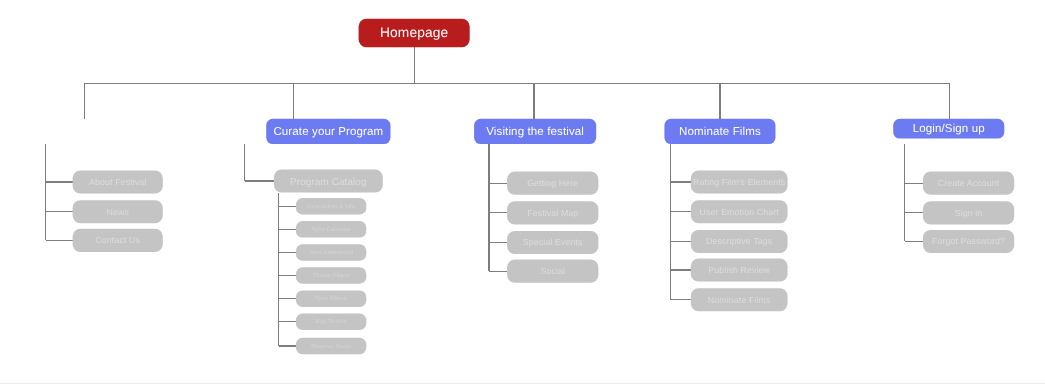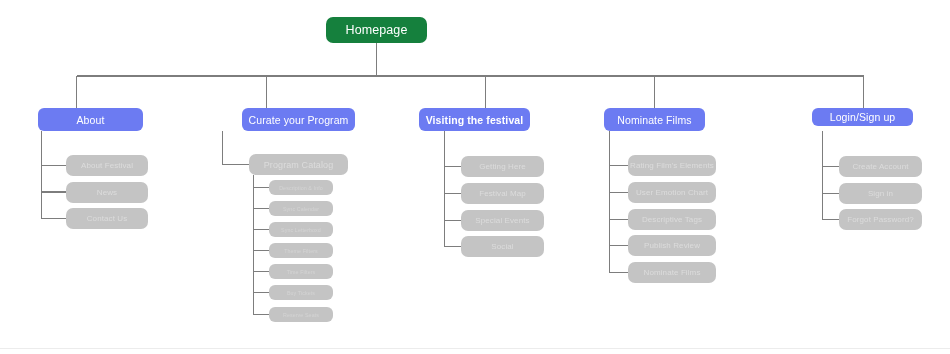--- a/index.html
+++ b/index.html
@@ -30,21 +30,21 @@
     box-sizing: border-box;
     display: flex;
     align-items: center;
     justify-content: center;
     border-radius: 6px;
     white-space: nowrap;
     overflow: hidden;
     letter-spacing: 0.1px;
   }
   .node.root {
-    background: #15803d;
+    background: #b91c1c;
     color: #ffffff;
     font-size: 12.5px;
     border-radius: 7px;
   }
   .node.lvl1 {
     background: #6c7bf2;
     color: #ffffff;
     font-size: 10.5px;
     border-radius: 6px;
   }
@@ -122,36 +122,35 @@
 
       <path d="M 822.5 131 L 822.5 219.5"></path>
       <path d="M 822.5 166.5 L 839 166.5"></path>
       <path d="M 822.5 193.5 L 839 193.5"></path>
       <path d="M 822.5 219.5 L 839 219.5"></path>
     </g>
   </svg>
 
   <div class="node root" style="left:326px; top:17px; width:101px; height:26px;">Homepage</div>
 
-  <div class="node lvl1" style="left:38px; top:108px; width:105px; height:23px;">About</div>
   <div class="node lvl2" style="left:66px; top:155px; width:82px; height:21px;">About Festival</div>
   <div class="node lvl2" style="left:66px; top:182px; width:82px; height:21px;">News</div>
   <div class="node lvl2" style="left:66px; top:208px; width:82px; height:21px;">Contact Us</div>
 
   <div class="node lvl1" style="left:210px; top:108px; width:113px; height:23px;margin-left:32px;">Curate your Program</div>
   <div class="node lvl2 big" style="left:249px; top:154px; width:99px; height:21px;">Program Catalog</div>
   <div class="node lvl3" style="left:269px; top:180px; width:64px; height:15px;">Description &amp; Info</div>
   <div class="node lvl3" style="left:269px; top:201px; width:64px; height:15px;">Sync Calendar</div>
   <div class="node lvl3" style="left:269px; top:222px; width:64px; height:15px;">Sync Letterboxd</div>
   <div class="node lvl3" style="left:269px; top:243px; width:64px; height:15px;">Theme Filters</div>
   <div class="node lvl3" style="left:269px; top:264px; width:64px; height:15px;">Time Filters</div>
   <div class="node lvl3" style="left:269px; top:285px; width:64px; height:15px;">Buy Tickets</div>
   <div class="node lvl3" style="left:269px; top:307px; width:64px; height:15px;">Reserve Seats</div>
 
-  <div class="node lvl1" style="left:419px; top:108px; width:111px; height:23px;font-weight:bold;">Visiting the festival</div>
+  <div class="node lvl1" style="left:431px; top:108px; width:111px; height:23px;">Visiting the festival</div>
   <div class="node lvl2" style="left:461px; top:156px; width:83px; height:21px;">Getting Here</div>
   <div class="node lvl2" style="left:461px; top:183px; width:83px; height:21px;">Festival Map</div>
   <div class="node lvl2" style="left:461px; top:210px; width:83px; height:21px;">Special Events</div>
   <div class="node lvl2" style="left:461px; top:236px; width:83px; height:21px;">Social</div>
 
   <div class="node lvl1" style="left:604px; top:108px; width:101px; height:23px;">Nominate Films</div>
   <div class="node lvl2" style="left:628px; top:155px; width:88px; height:21px;">Rating Film's Elements</div>
   <div class="node lvl2" style="left:628px; top:182px; width:88px; height:21px;">User Emotion Chart</div>
   <div class="node lvl2" style="left:628px; top:209px; width:88px; height:21px;">Descriptive Tags</div>
   <div class="node lvl2" style="left:628px; top:235px; width:88px; height:21px;">Publish Review</div>

